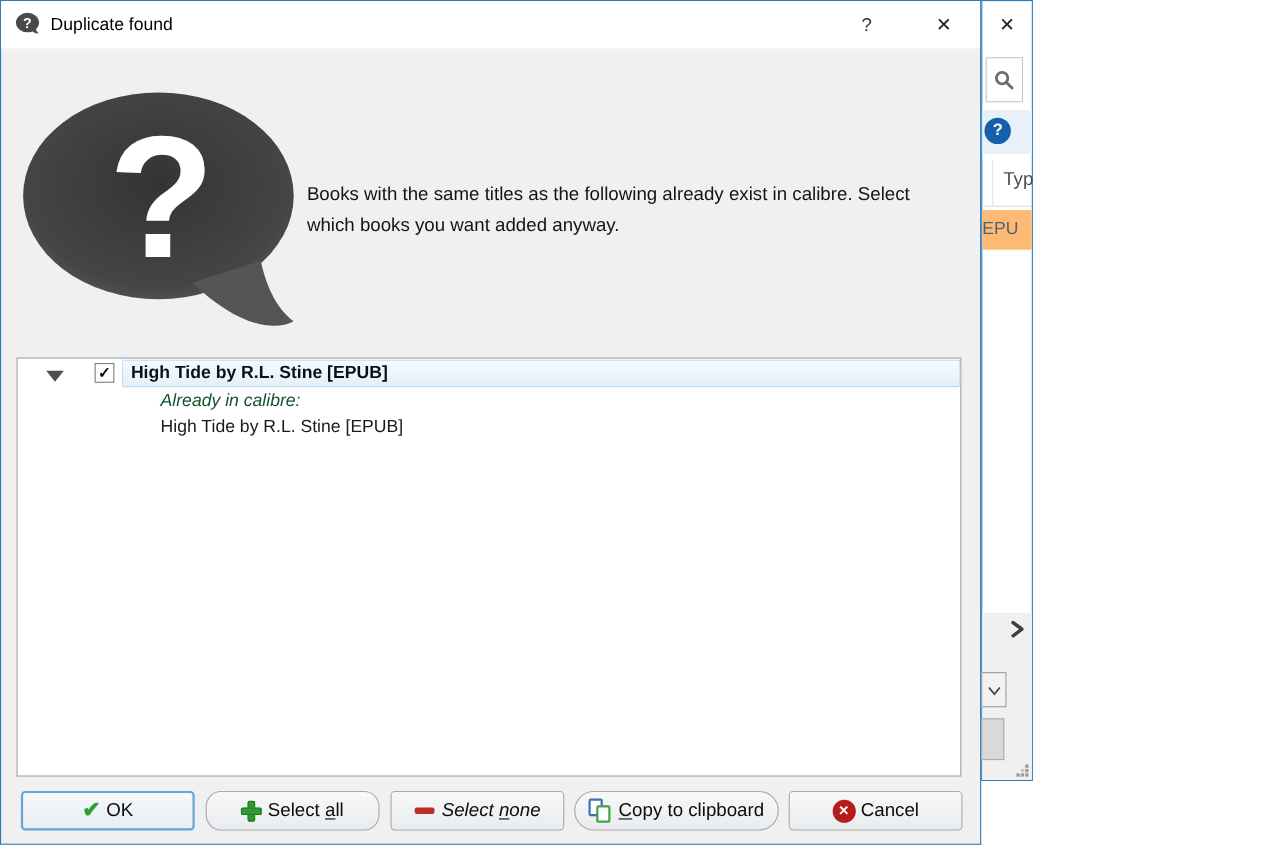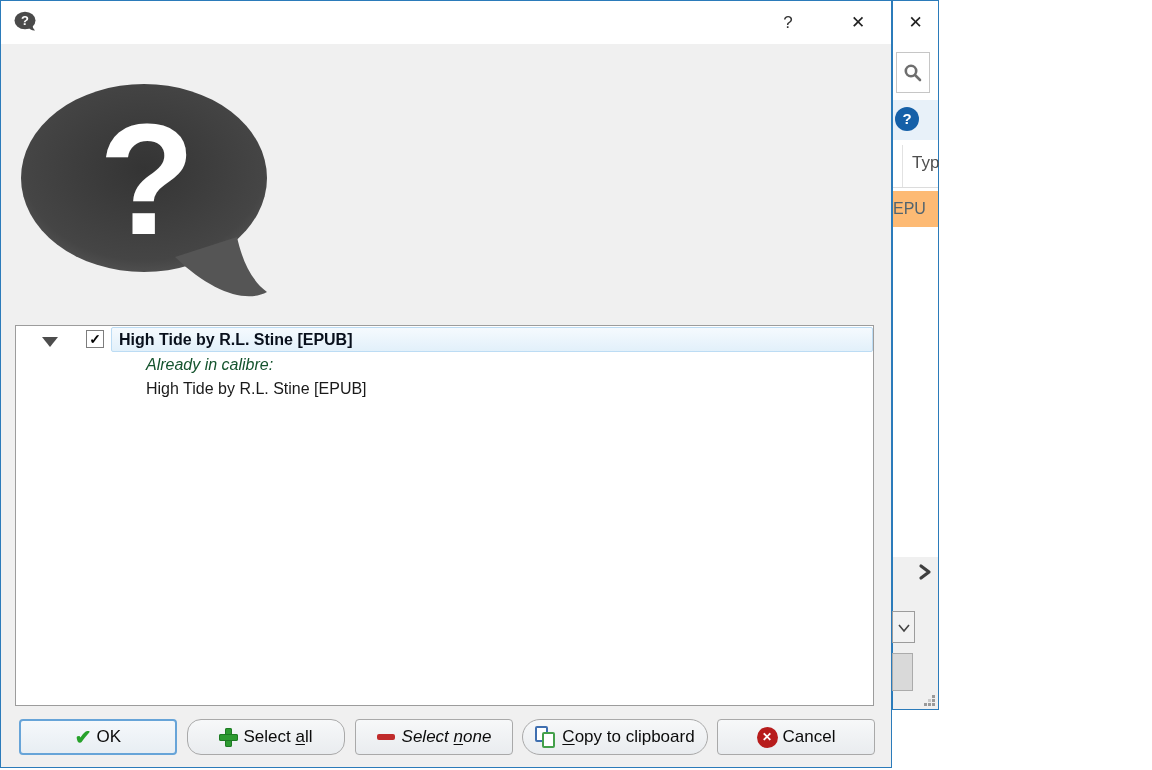--- a/index.html
+++ b/index.html
@@ -94,37 +94,39 @@
   <div class="dialog">
 
     <div class="titlebar">
       <span class="tb-icon">
         <svg width="23" height="23" viewBox="0 0 23 23">
           <ellipse cx="11" cy="9.5" rx="10.5" ry="8.8" fill="#4a4a4a"></ellipse>
           <path d="M 13 15 Q 17 20 21 19.5 Q 18.5 17 18 13 Z" fill="#4a4a4a"></path>
           <text x="11" y="14" font-size="13" font-weight="bold" fill="#fff" text-anchor="middle" font-family="Liberation Sans, sans-serif">?</text>
         </svg>
       </span>
+      <span class="tb-title">Duplicate found</span>
       <span class="tb-help">?</span>
       <span class="tb-close">✕</span>
     </div>
 
     <svg class="bubble-svg" width="262" height="228" viewBox="0 0 262 228">
       <defs>
         <radialGradient id="bub" cx="50%" cy="45%" r="65%">
           <stop offset="0%" stop-color="#343434"></stop>
           <stop offset="75%" stop-color="#454545"></stop>
           <stop offset="100%" stop-color="#5d5d5d"></stop>
         </radialGradient>
       </defs>
       <ellipse cx="127" cy="99" rx="123" ry="94" fill="url(#bub)"></ellipse>
       <path d="M 158 178 C 195 214 230 224 250 213 C 232 200 224 176 220 158 Z" fill="#555555"></path>
       <text x="130" y="155" font-size="158" font-weight="bold" fill="#ffffff" text-anchor="middle" font-family="Liberation Sans, sans-serif">?</text>
     </svg>
 
+    <div class="message">Books with the same titles as the following already exist in calibre. Select which books you want added anyway.</div>
 
     <div class="list">
       <div class="expander"></div>
       <span class="checkbox"><span>✓</span></span>
       <div class="rowhl"><span>High Tide by R.L. Stine [EPUB]</span></div>
       <div class="already">Already in calibre:</div>
       <div class="existing">High Tide by R.L. Stine [EPUB]</div>
     </div>
 
     <button class="btn default" style="left:18px; width:158px;">

